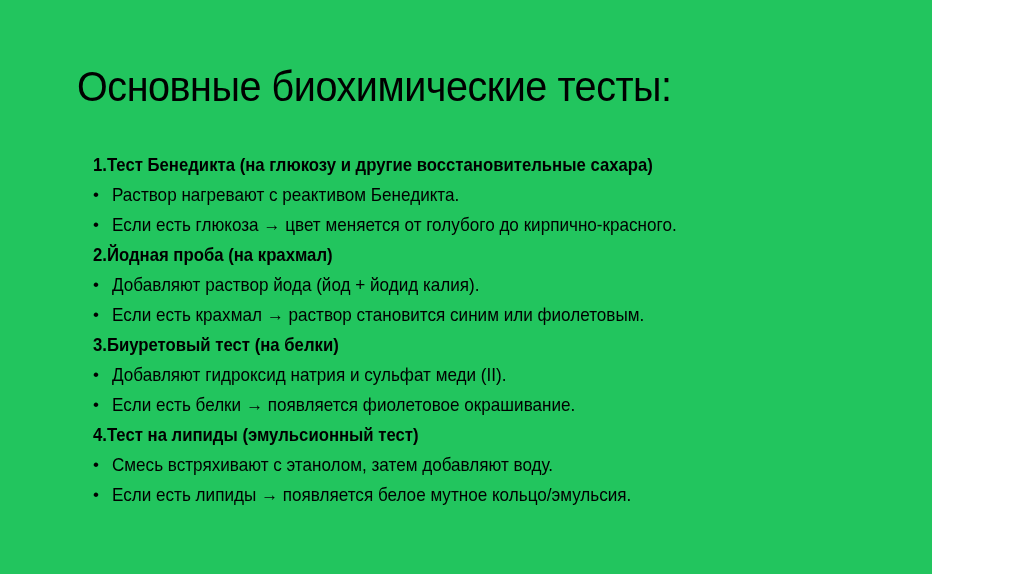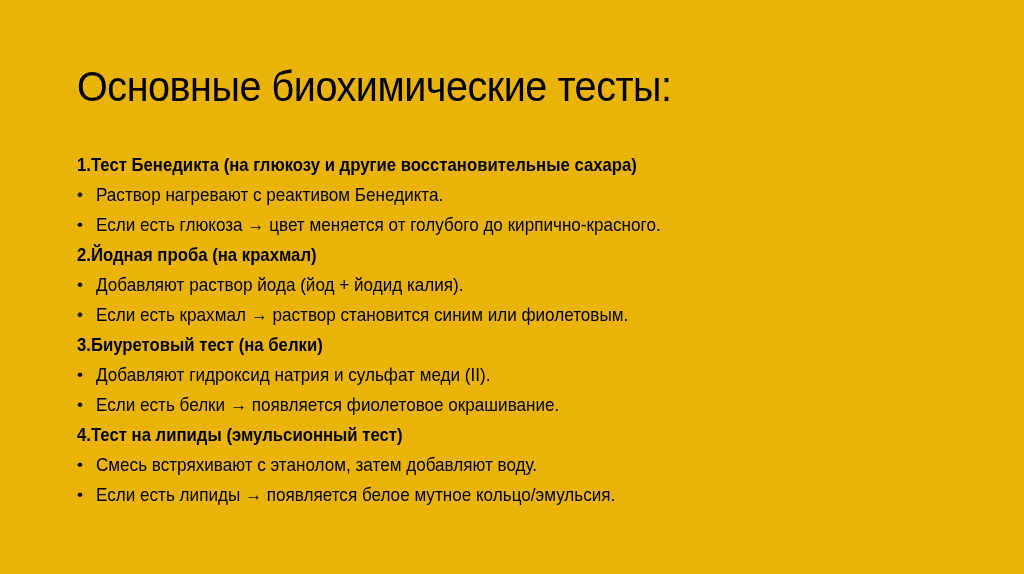--- a/index.html
+++ b/index.html
@@ -11,38 +11,38 @@
       width: 1024px;
       height: 574px;
       overflow: hidden;
       position: relative;
       font-family: "Liberation Sans", "DejaVu Sans", sans-serif;
       color: #000000;
     }
     .slide {
       position: absolute;
       left: 0; top: 0;
-      width: 1024px; height: 574px;
-      background: #eab308;
+      width: 932px; height: 574px;
+      background: #22c55e;
     }
     .title {
       position: absolute;
       left: 77px;
       top: 56px;
       font-size: 43px;
       font-weight: normal;
       letter-spacing: -0.5px;
       line-height: 60px;
       white-space: nowrap;
       transform: scaleX(0.92);
       transform-origin: left center;
     }
     .content {
       position: absolute;
-      left: 77px;
+      left: 93px;
       top: 150px;
       width: 880px;
     }
     .section-heading {
       font-size: 19px;
       font-weight: bold;
       line-height: 30px;
       height: 30px;
       white-space: nowrap;
       transform: scaleX(0.88);

